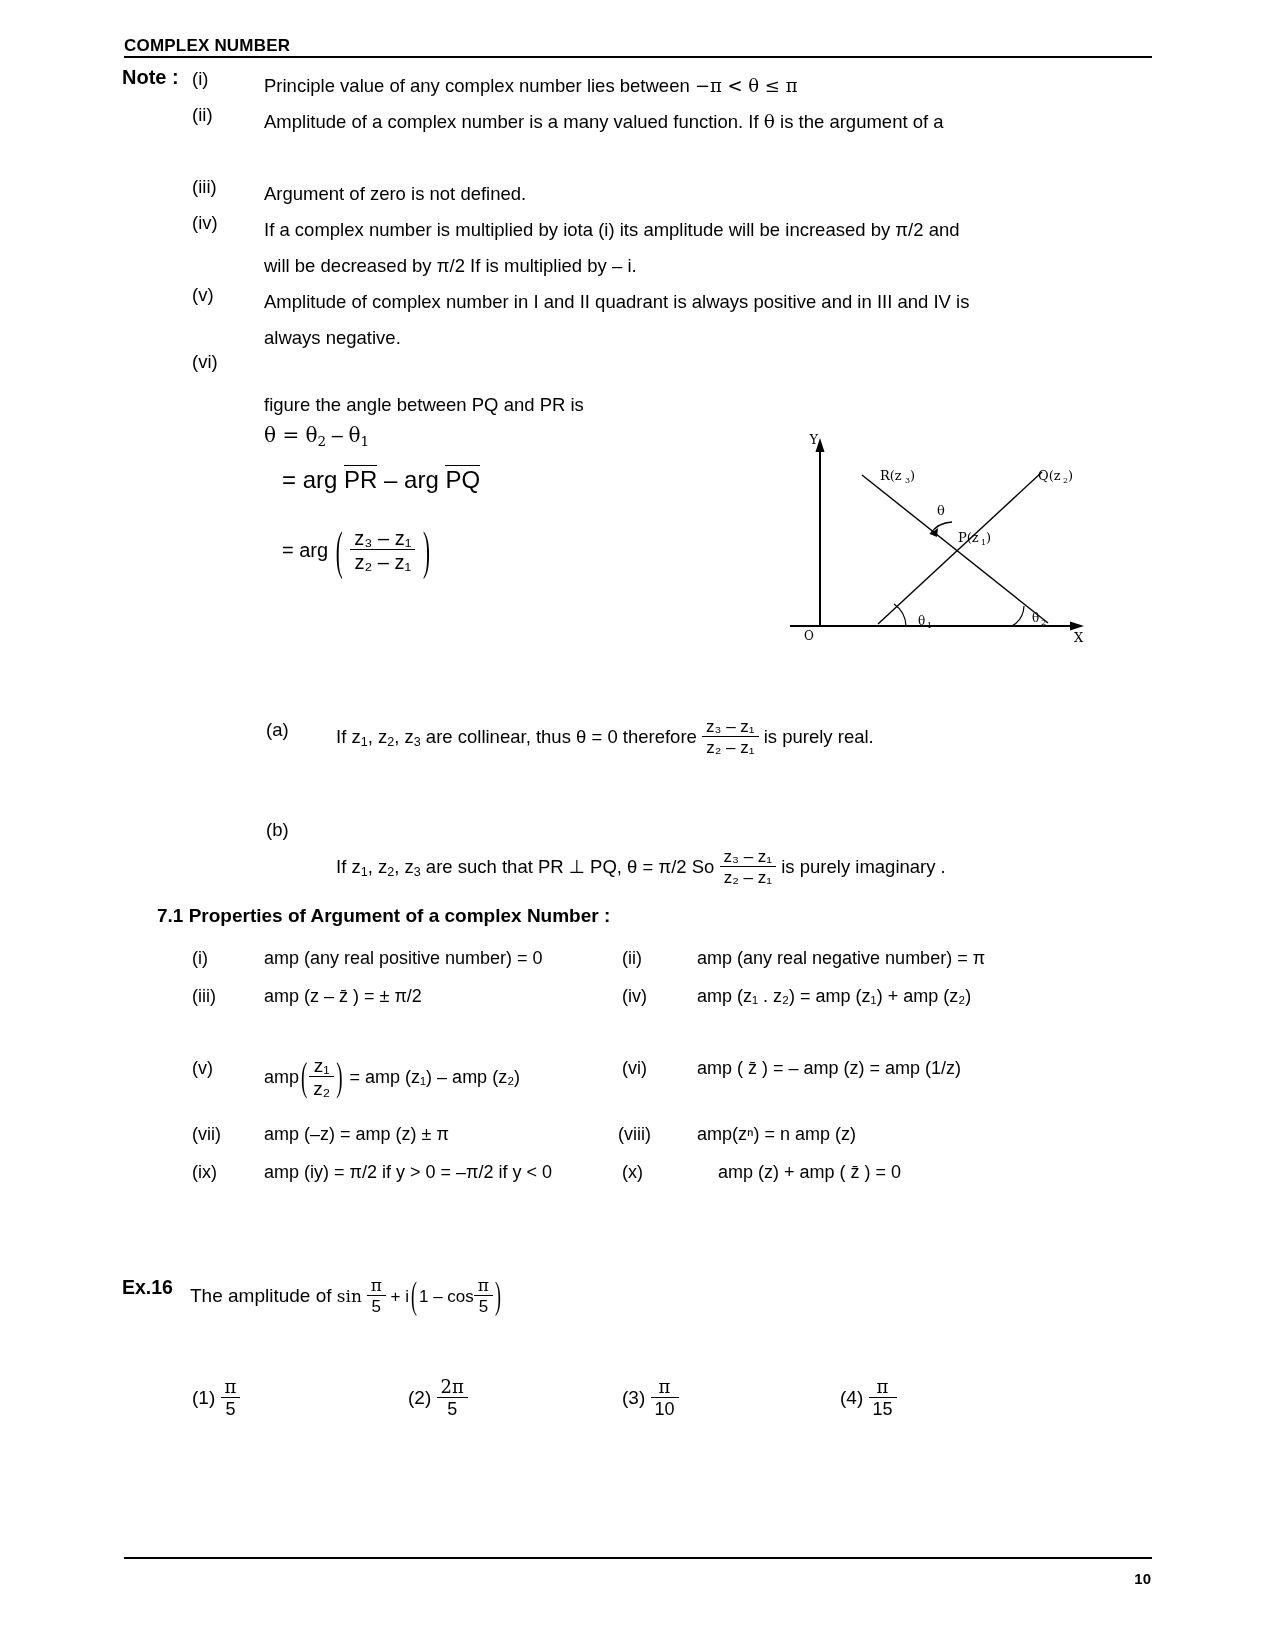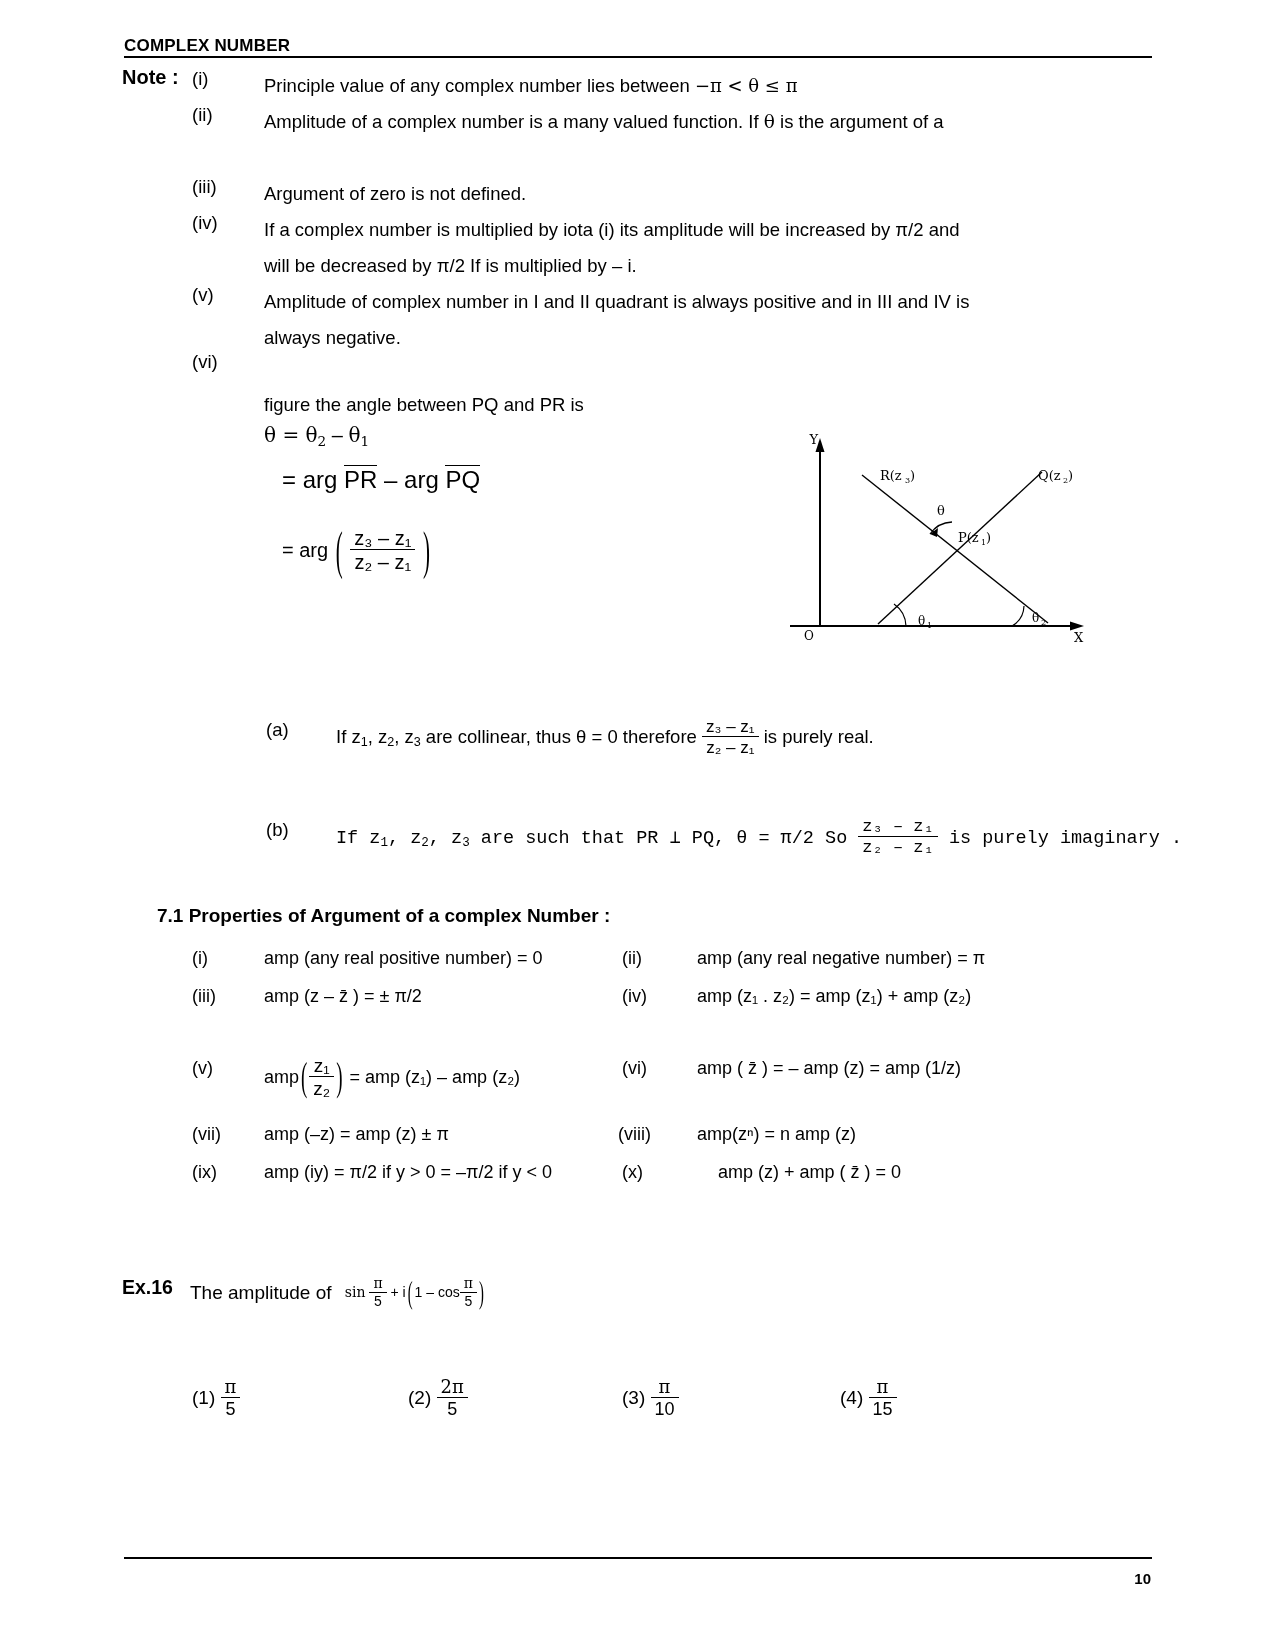--- a/index.html
+++ b/index.html
@@ -175,21 +175,21 @@
   <div class="body" style="left:336px; top:718px;">
     <span>If z</span><sub>1</sub><span>, z</span><sub>2</sub><span>, z</span><sub>3</sub><span> are collinear, thus θ = 0 therefore</span>
     <span class="frac" style="font-size:17px;">
       <span class="num">z₃ – z₁</span>
       <span class="den">z₂ – z₁</span>
     </span>
     <span>is purely real.</span>
   </div>
 
   <div class="rn" style="left:266px; top:819px;">(b)</div>
-  <div class="body" style="left:336px; top:818px;font-family:Liberation Mono, monospace;">
+  <div class="body" style="left:336px; top:848px;">
     <span>If z</span><sub>1</sub><span>, z</span><sub>2</sub><span>, z</span><sub>3</sub><span> are such that PR ⊥ PQ, θ = π/2 So</span>
     <span class="frac" style="font-size:17px;">
       <span class="num">z₃ – z₁</span>
       <span class="den">z₂ – z₁</span>
     </span>
     <span>is purely imaginary .</span>
   </div>
 
   <div class="sec-head">7.1 Properties of Argument of a complex Number :</div>
 
@@ -217,21 +217,21 @@
   <div class="prop" style="left:697px; top:1124px;">amp(zⁿ) = n amp (z)</div>
 
   <div class="prop" style="left:192px; top:1162px;">(ix)</div>
   <div class="prop" style="left:264px; top:1162px;">amp (iy) = π/2 if y &gt; 0 = –π/2 if y &lt; 0</div>
   <div class="prop" style="left:622px; top:1162px;">(x)</div>
   <div class="prop" style="left:718px; top:1162px;">amp (z) + amp ( z̄ ) = 0</div>
 
   <div class="ex-lbl">Ex.16</div>
   <div class="ex-txt">
     <span>The amplitude of</span>
-    <span style="display:inline-block; vertical-align:middle; font-size:14px; margin-left:8px;">
+    <span style="display:inline-block; vertical-align:middle; font-size:17px; ">
       <span class="gr">sin</span>
       <span class="frac">
         <span class="num gr">π</span>
         <span class="den">5</span>
       </span>
       <span>+ i</span><span class="paren paren-sm">(</span><span>1 – cos</span><span class="frac"><span class="num gr">π</span><span class="den">5</span></span><span class="paren paren-sm">)</span>
     </span>
   </div>
 
   <div class="opt" style="left:192px; top:1378px;">

